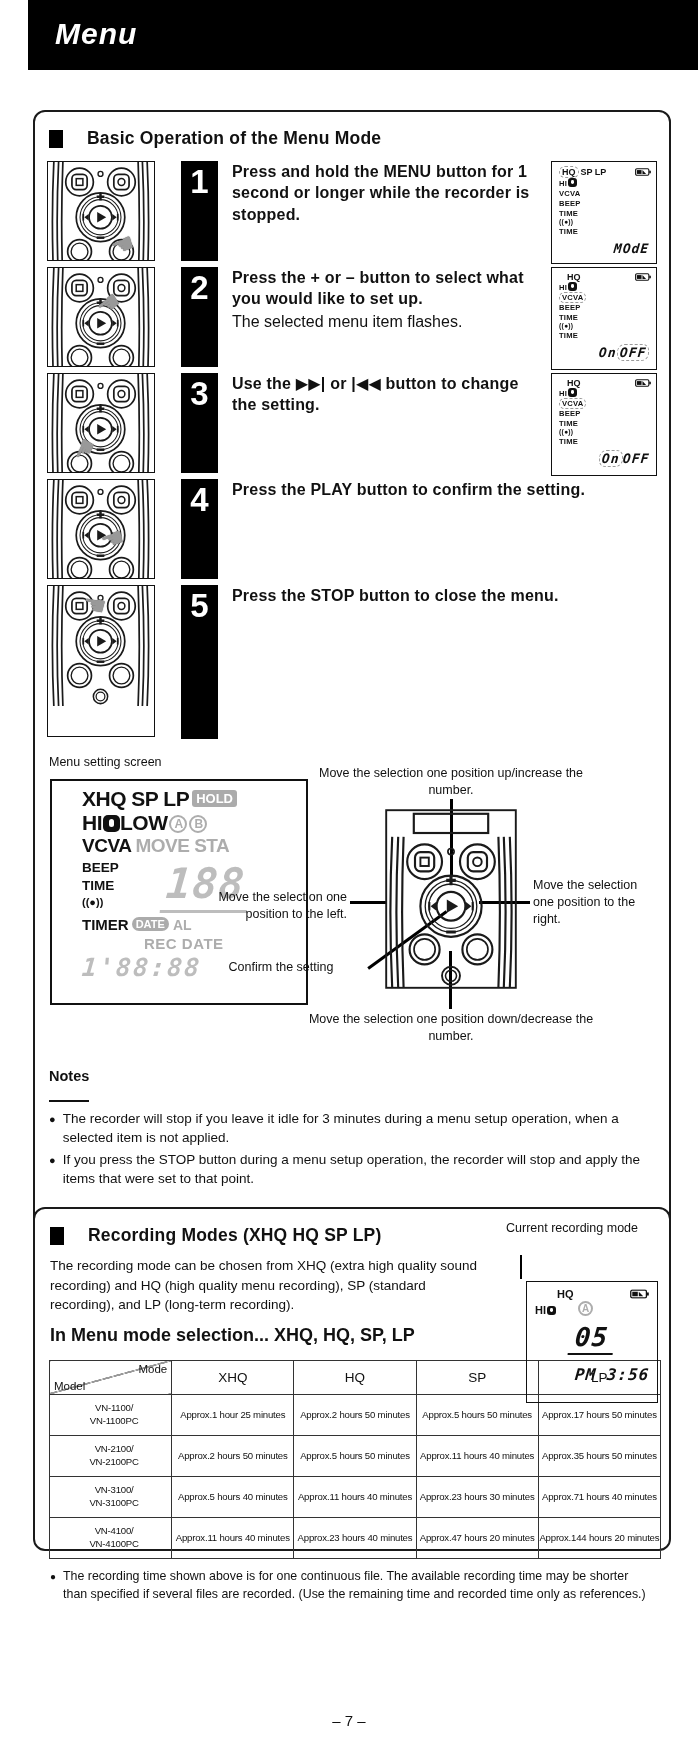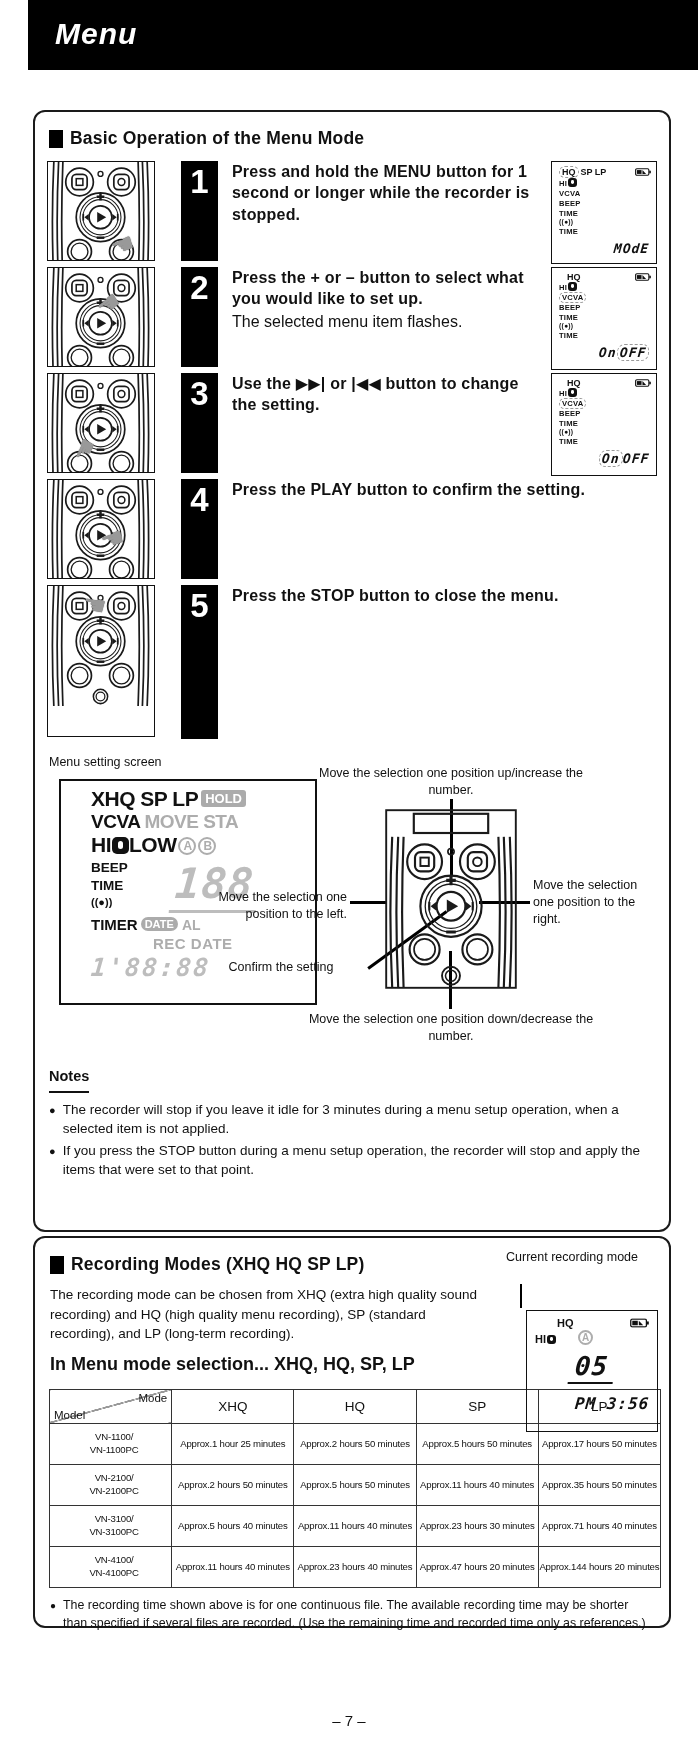--- a/index.html
+++ b/index.html
@@ -8,22 +8,22 @@
     width:698px; height:1755px; position:relative;
     font-family:"Liberation Sans","DejaVu Sans",sans-serif; color:#111;
   }
   
   .header-bar { position:absolute; left:28px; top:0; width:670px; height:70px; background:#000; }
   .header-bar h1 { color:#fff; font-style:italic; font-weight:bold; font-size:30px; padding:17px 0 0 27px; letter-spacing:1px; }
 
   
   .secbox { position:absolute; left:33px; width:638px; border:2px solid #1a1a1a; border-radius:12px; background:#fff; padding:12px 12px; }
   .box1 { top:110px; height:1122px; }
-  .box2 { top:1236px; height:392px;padding-left:13px; }
-  .sec-head { display:flex; align-items:center; gap:7px; margin:4px 0 10px 2px; }
+  .box2 { top:1207px; height:344px;padding-left:13px; }
+  .sec-head { display:flex; align-items:center; gap:24px; margin:4px 0 10px 2px; }
   .sq { width:14px; height:18px; background:#000; flex:0 0 auto; }
   .sec-head h2 { font-size:17.5px; font-weight:bold; letter-spacing:0.2px; }
   .intro { font-size:13.5px; margin:0 2px 12px 2px; }
 
   
   .step { display:flex; align-items:stretch; height:104px; margin-bottom:2px; }
   .step.tall { height:158px; }
   .rec { position:relative; width:108px; border:1.5px solid #111; background:#fff; overflow:hidden; flex:0 0 auto; margin-top:2px; height:100px; }
   .step.tall .rec { height:152px; }
   .numblock { width:37px; background:#000; color:#fff; text-align:center; font-weight:bold; font-size:33px; line-height:1.25; flex:0 0 auto; margin:2px 0 2px 26px; }
@@ -50,21 +50,21 @@
   .flash { border:1px dashed #9a9a9a; border-radius:7px; padding:0 2px; }
   .mic { display:inline-block; width:9px; height:9px; background:#111; border-radius:3px; position:relative; vertical-align:-1px; margin-left:1px; }
   .mic::after { content:""; position:absolute; left:3px; top:1.8px; width:2.8px; height:4.4px; background:#fff; border-radius:1.4px; }
   .mic.lg { width:17px; height:17px; border-radius:5px; vertical-align:-2px; }
   .mic.lg::after { left:6px; top:3.5px; width:5px; height:8px; border-radius:2.5px; }
   .batt { flex:0 0 auto; }
 
   
   .ms-section { position:relative; height:302px; margin-top:14px; }
   .ms-label { font-size:12.5px; margin-left:2px; }
-  .ms-wrap { position:absolute; left:12px; top:24px; width:316px; height:230px; overflow:hidden; }
+  .ms-wrap { position:absolute; left:3px; top:24px; width:316px; height:230px; overflow:hidden; }
   .ms-frame { position:absolute; left:0; top:0; width:258px; height:226px; border:2px solid #111; pointer-events:none; }
   .ms-content { position:absolute; left:32px; top:8px; width:330px; }
   .gray { color:#adadad; }
   .ms-r1 { font-size:21px; font-weight:bold; letter-spacing:-0.5px; white-space:nowrap; }
   .gbadge { background:#ababab; color:#fff; font-weight:bold; font-size:13px; border-radius:3px; padding:1px 4px; letter-spacing:0; vertical-align:3px; margin-left:3px; }
   .gbadge.pill { border-radius:8px; font-size:11px; vertical-align:2px; }
   .circ { display:inline-block; width:18px; height:18px; border:2px solid #adadad; border-radius:50%; color:#adadad; font-size:12px; line-height:15px; text-align:center; font-weight:bold; vertical-align:2px; margin-left:2px; }
   .ms-mid { display:flex; margin-top:2px; }
   .ms-mid-left { width:78px; }
   .ms-mid-left div { font-size:13.5px; font-weight:bold; line-height:1.35; }
@@ -86,21 +86,21 @@
   .line { position:absolute; background:#000; }
   .l-up { left:403px; top:44px; width:2.5px; height:76px; }
   .l-left { left:303px; top:146px; width:37px; height:2.5px; }
   .l-right { left:432px; top:146px; width:51px; height:2.5px; }
   .l-down { left:402px; top:196px; width:2.5px; height:58px; }
   .l-confirm { left:321px; top:212px; width:97px; height:2.5px; transform:rotate(-36deg); transform-origin:left center; }
   .d-rec { position:absolute; left:338px; top:54px; }
 
   
   .notes { margin-top:10px; padding:0 2px; }
-  .notes-title { font-size:14.5px; font-weight:bold; border-bottom:2px solid #111; display:inline-block; padding-bottom:7px; margin-bottom:8px; }
+  .notes-title { font-size:14.5px; font-weight:bold; border-bottom:2px solid #111; display:inline-block; padding-bottom:16px; margin-bottom:8px; }
   .note-item { display:flex; gap:7px; font-size:13.5px; line-height:1.4; margin-bottom:3px; }
   .note-item .bullet { font-size:11px; padding-top:2px; }
 
   
   .box2 { position:absolute; }
   .b2-inner { position:relative; width:100%; height:100%; }
   .b2-body { font-size:13.5px; line-height:1.45; width:428px; margin:2px 0 0 2px; }
   .b2-menu-line { font-size:18px; font-weight:bold; margin:10px 0 0 2px; }
   .b2-ann { position:absolute; left:458px; top:-4px; width:140px; font-size:12.5px; line-height:1.25; }
   .b2-annline { position:absolute; left:472px; top:30px; width:1.5px; height:24px; background:#000; }
@@ -311,26 +311,26 @@
   </div>
 
   <div class="ms-section">
     <div class="ms-label">Menu setting screen</div>
 
     <div class="ms-wrap">
       <div class="ms-content">
         <div class="ms-r1">
           <span>XHQ SP LP</span><span class="gbadge">HOLD</span>
         </div>
+        <div class="ms-r1">
+          <span>HI</span><span class="mic lg"></span><span>LOW</span><span class="circ">A</span><span class="circ">B</span>
+        </div>
         <div class="ms-r1" style="font-size:19px">
           <span>VCVA</span>
           <span class="gray">MOVE STA</span>
-        </div>
-        <div class="ms-r1">
-          <span>HI</span><span class="mic lg"></span><span>LOW</span><span class="circ">A</span><span class="circ">B</span>
         </div>
         <div class="ms-mid">
           <div class="ms-mid-left">
             <div>BEEP</div>
             <div>TIME</div>
             <div class="alarm">((●))</div>
           </div>
           <div><span class="seg ms-seg188">188</span></div>
         </div>
         <div class="ms-r7">

